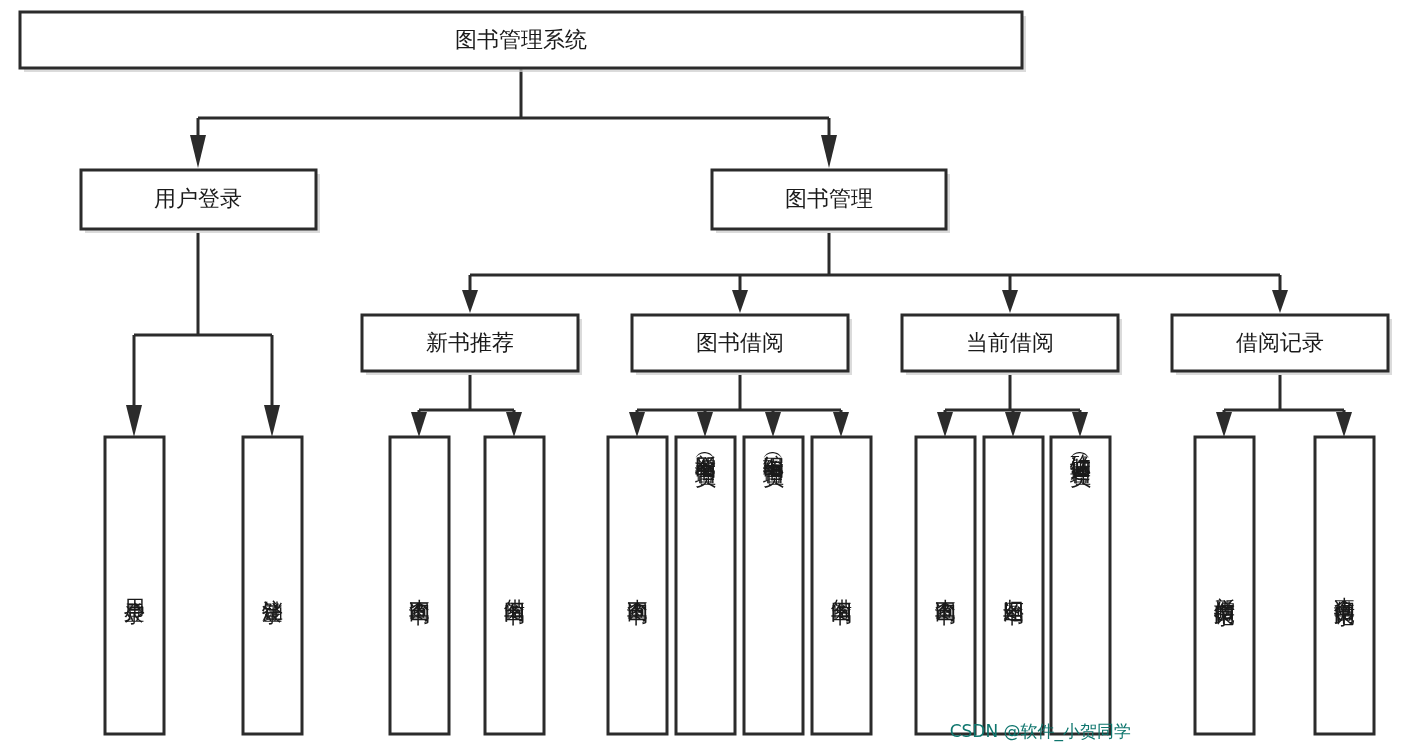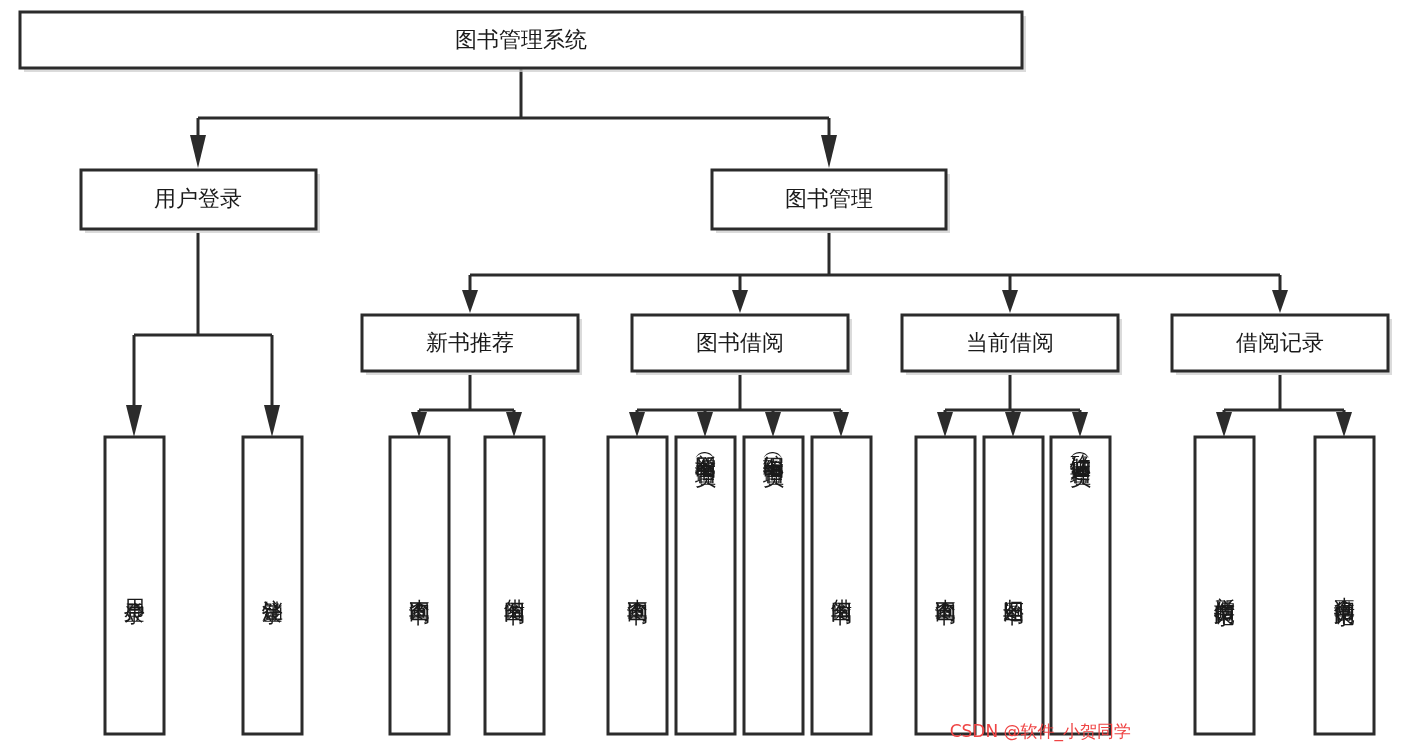--- a/index.html
+++ b/index.html
@@ -67,21 +67,21 @@
     color: #1a1a1a;
     letter-spacing: 2px;
     white-space: nowrap;
   }
   .watermark {
     position: absolute;
     right: 6px;
     bottom: 4px;
     font-family: "DejaVu Sans", "Liberation Sans", sans-serif;
     font-size: 17px;
-    color: #ef4444;
+    color: #0f766e;
     white-space: nowrap;
   }
 </style>
 </head>
 <body>
 
 <div id="diagram-root">
 
   <svg class="diagram-svg" viewBox="0 0 1405 747">
 

